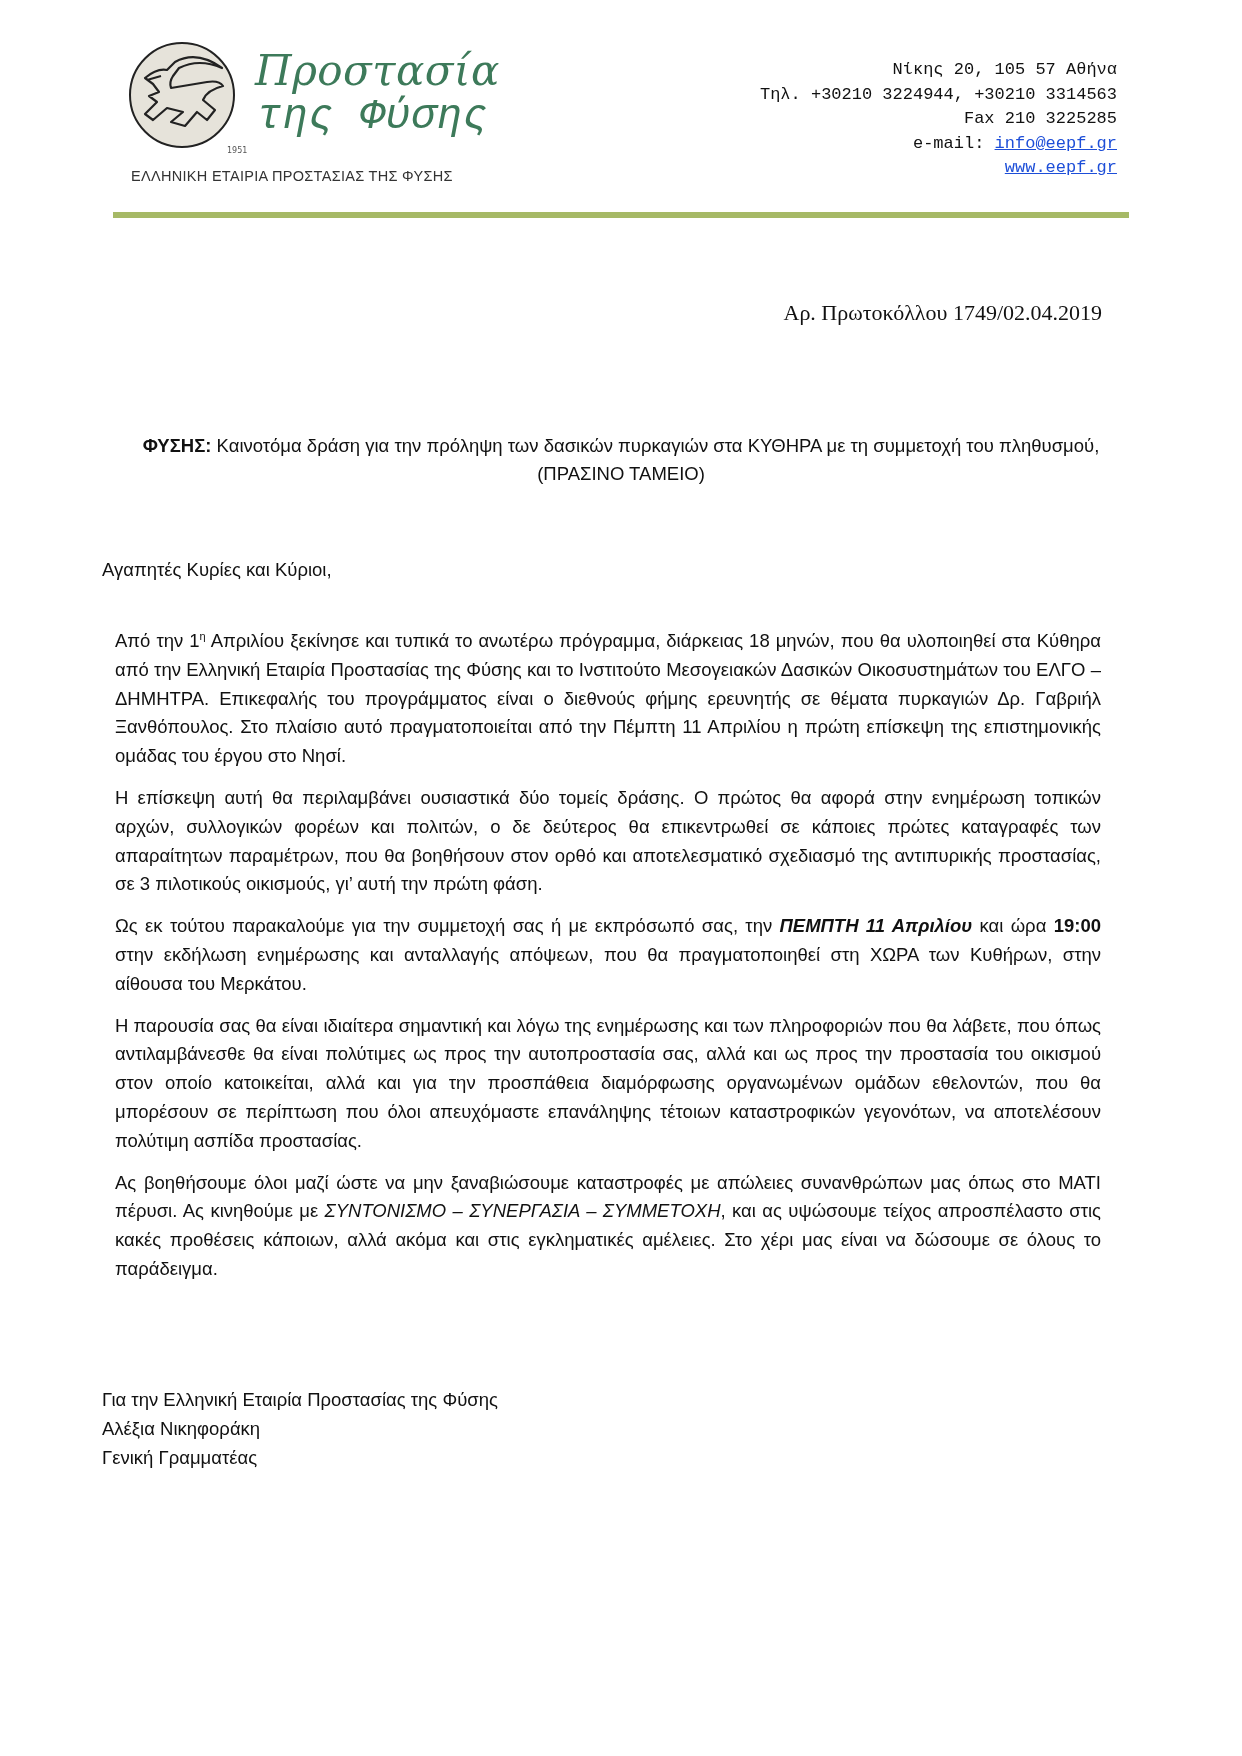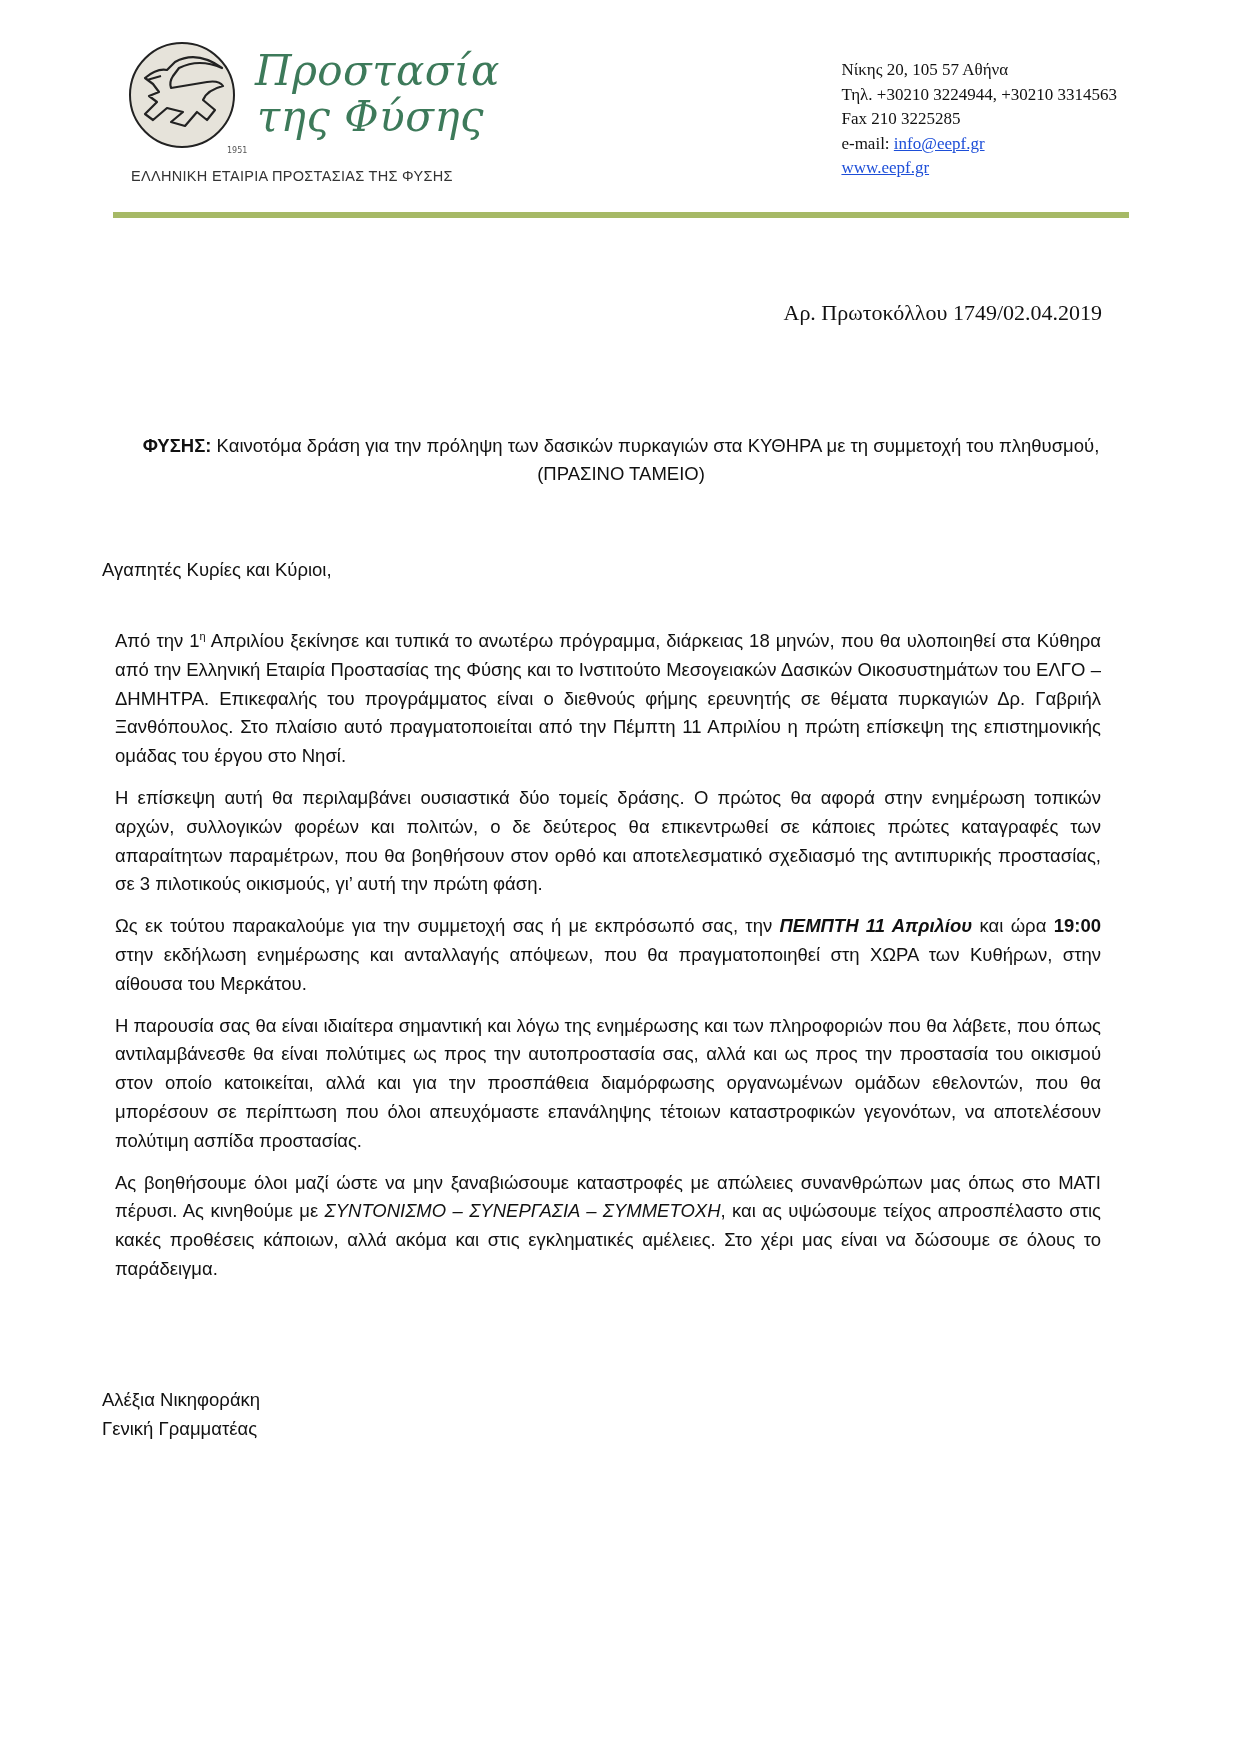--- a/index.html
+++ b/index.html
@@ -19,22 +19,22 @@
       color: #3d7a5a; font-size: 42px; line-height: 46px; letter-spacing: 0.5px;
     }
     .logo-year { position: absolute; left: 100px; top: 106px; font-size: 8px; color: #555; }
     .logo-sub {
       position: absolute; left: 4px; top: 128px; font-size: 14.5px; color: #333;
       letter-spacing: 0.3px; white-space: nowrap;
       font-family: "Liberation Sans", sans-serif;
     }
 
     .contact {
-      position: absolute; right: 125px; top: 58px; 
-      font-family: Liberation Serif, serif; font-size: 17px; line-height: 24.5px; color: #111;
+      position: absolute; right: 125px; top: 58px; text-align: right;
+      font-family: Liberation Mono, monospace; font-size: 17px; line-height: 24.5px; color: #111;
     }
     .contact a { color: #1d4ed8; text-decoration: underline; }
 
     .divider {
       position: absolute; left: 113px; top: 212px; width: 1016px; height: 6px;
       background: #a6b966;
     }
 
     .protocol {
       position: absolute; right: 140px; top: 300px;
@@ -64,21 +64,21 @@
 <div class="page">
 
   <div class="logo">
     <svg class="logo-emblem" viewBox="0 0 110 110">
       <circle cx="55" cy="55" r="52" fill="#e6e3da" stroke="#222" stroke-width="2"></circle>
       <path d="M18 38 Q30 28 40 30 L48 22 Q70 10 95 28 Q72 18 52 28 L46 36 Q42 42 44 48 L80 42 Q92 40 96 46 Q80 50 76 60 L88 70 L80 80 L70 72 L58 86 L44 82 L56 72 L40 68 L26 80 L18 74 L30 62 L22 56 L32 52 L26 44 Z" fill="none" stroke="#222" stroke-width="2.2" stroke-linejoin="round"></path>
       <path d="M20 40 L34 36" stroke="#222" stroke-width="2"></path>
     </svg>
     <div class="logo-title">
       <div>Προστασία</div>
-      <div style="padding-left:2px;">της Φύσης</div>
+      <div style="padding-left:2px;font-family:Liberation Mono, monospace;">της Φύσης</div>
     </div>
     <div class="logo-year">1951</div>
     <div class="logo-sub">ΕΛΛΗΝΙΚΗ ΕΤΑΙΡΙΑ ΠΡΟΣΤΑΣΙΑΣ ΤΗΣ ΦΥΣΗΣ</div>
   </div>
 
   <div class="contact">
     <div>Νίκης 20, 105 57 Αθήνα</div>
     <div>Τηλ. +30210 3224944, +30210 3314563</div>
     <div>Fax 210 3225285</div>
     <div><span>e-mail: </span><a>info@eepf.gr</a></div>
@@ -97,16 +97,17 @@
 
   <div class="body-text paragraphs">
     <p><span>Από την 1</span><sup>η</sup><span> Απριλίου ξεκίνησε και τυπικά το ανωτέρω πρόγραμμα, διάρκειας 18 μηνών, που θα υλοποιηθεί στα Κύθηρα από την Ελληνική Εταιρία Προστασίας της Φύσης και το Ινστιτούτο Μεσογειακών Δασικών Οικοσυστημάτων του ΕΛΓΟ – ΔΗΜΗΤΡΑ. Επικεφαλής του προγράμματος είναι ο διεθνούς φήμης ερευνητής σε θέματα πυρκαγιών Δρ. Γαβριήλ Ξανθόπουλος. Στο πλαίσιο αυτό πραγματοποιείται από την Πέμπτη 11 Απριλίου η πρώτη επίσκεψη της επιστημονικής ομάδας του έργου στο Νησί.</span></p>
     <p>Η επίσκεψη αυτή θα περιλαμβάνει ουσιαστικά δύο τομείς δράσης. Ο πρώτος θα αφορά στην ενημέρωση τοπικών αρχών, συλλογικών φορέων και πολιτών, ο δε δεύτερος θα επικεντρωθεί σε κάποιες πρώτες καταγραφές των απαραίτητων παραμέτρων, που θα βοηθήσουν στον ορθό και αποτελεσματικό σχεδιασμό της αντιπυρικής προστασίας, σε 3 πιλοτικούς οικισμούς, γι’ αυτή την πρώτη φάση.</p>
     <p><span>Ως εκ τούτου παρακαλούμε για την συμμετοχή σας ή με εκπρόσωπό σας, την </span><b><i>ΠΕΜΠΤΗ 11 Απριλίου</i></b><span> και ώρα </span><b>19:00</b><span> στην εκδήλωση ενημέρωσης και ανταλλαγής απόψεων, που θα πραγματοποιηθεί στη ΧΩΡΑ των Κυθήρων, στην αίθουσα του Μερκάτου.</span></p>
     <p>Η παρουσία σας θα είναι ιδιαίτερα σημαντική και λόγω της ενημέρωσης και των πληροφοριών που θα λάβετε, που όπως αντιλαμβάνεσθε θα είναι πολύτιμες ως προς την αυτοπροστασία σας, αλλά και ως προς την προστασία του οικισμού στον οποίο κατοικείται, αλλά και για την προσπάθεια διαμόρφωσης οργανωμένων ομάδων εθελοντών, που θα μπορέσουν σε περίπτωση που όλοι απευχόμαστε επανάληψης τέτοιων καταστροφικών γεγονότων, να αποτελέσουν πολύτιμη ασπίδα προστασίας.</p>
     <p><span>Ας βοηθήσουμε όλοι μαζί ώστε να μην ξαναβιώσουμε καταστροφές με απώλειες συνανθρώπων μας όπως στο ΜΑΤΙ πέρυσι. Ας κινηθούμε με </span><i>ΣΥΝΤΟΝΙΣΜΟ – ΣΥΝΕΡΓΑΣΙΑ – ΣΥΜΜΕΤΟΧΗ</i><span>, και ας υψώσουμε τείχος απροσπέλαστο στις κακές προθέσεις κάποιων, αλλά ακόμα και στις εγκληματικές αμέλειες. Στο χέρι μας είναι να δώσουμε σε όλους το παράδειγμα.</span></p>
   </div>
 
   <div class="body-text signature">
+    <div>Για την Ελληνική Εταιρία Προστασίας της Φύσης</div>
     <div>Αλέξια Νικηφοράκη</div>
     <div>Γενική Γραμματέας</div>
   </div>
 </div>
 
 </body></html>

